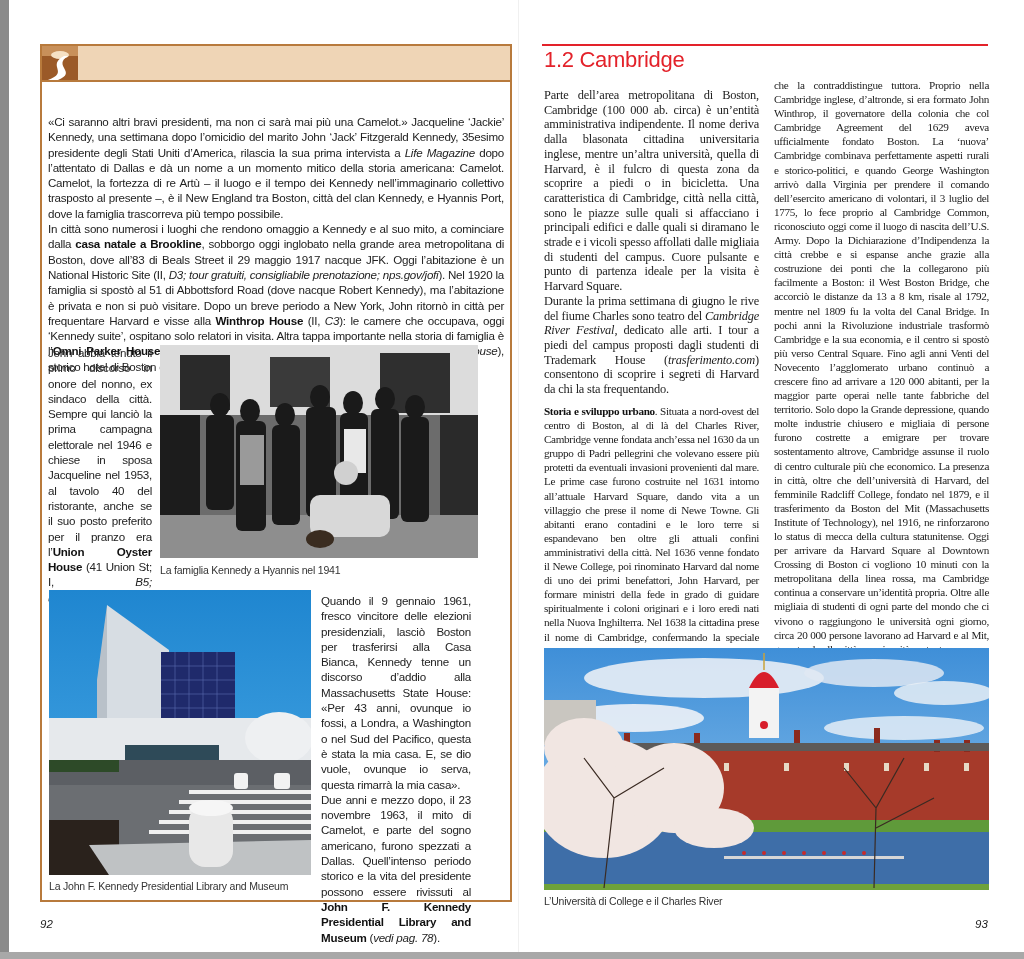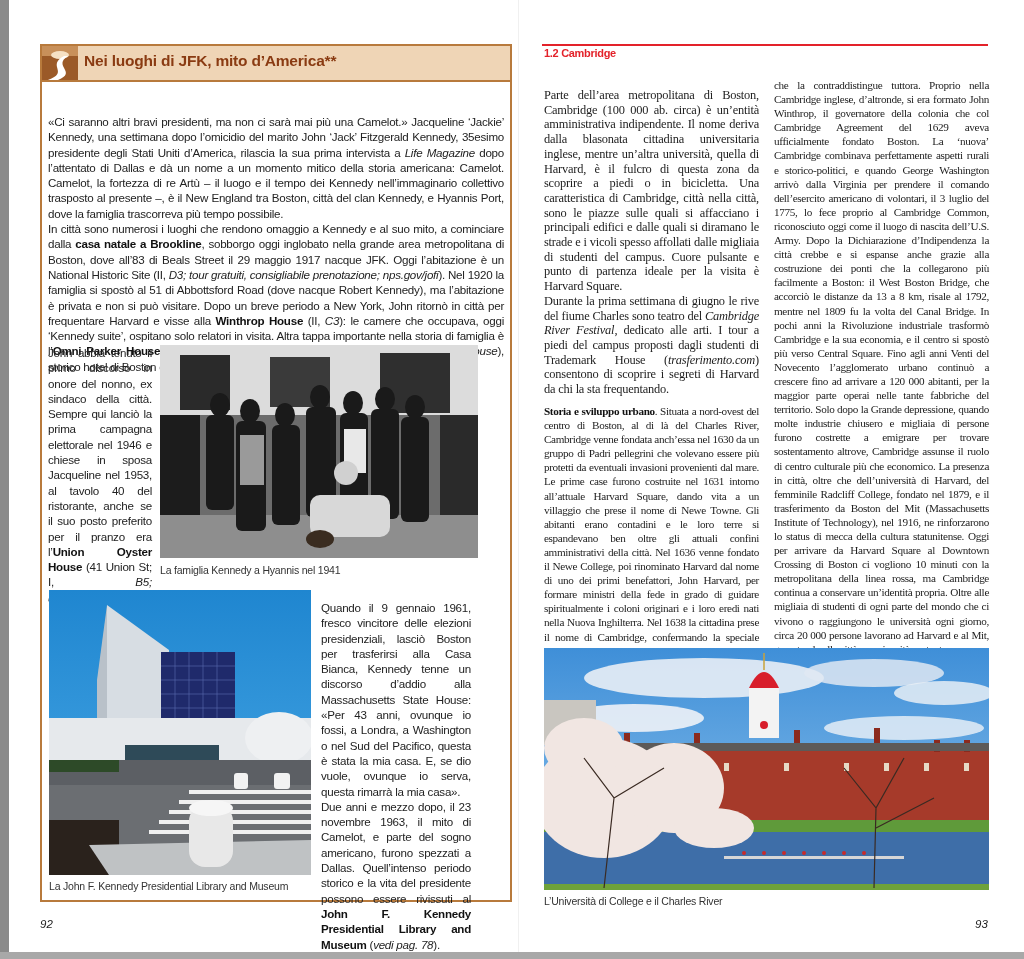--- a/index.html
+++ b/index.html
@@ -31,31 +31,31 @@
     font-size:11.6px; line-height:15.3px; text-align:justify; color:#222;
     font-stretch:condensed; letter-spacing:-0.25px;margin-top:28px;
   }
   .jfk-text p { margin:0; }
   .narrow-col {
     position:absolute; left:48px; top:345px; width:104px;
     font-size:11.6px; line-height:15.3px; text-align:justify; color:#222; letter-spacing:-0.25px;
   }
   .right-col {
     position:absolute; left:321px; top:593px; width:150px;
-    font-size:11.6px; line-height:15.3px; text-align:justify; color:#222; letter-spacing:-0.25px;margin-top:7px;
+    font-size:11.6px; line-height:15.3px; text-align:justify; color:#222; letter-spacing:-0.25px;
   }
   .right-col p { margin:0; }
   b { font-weight:bold; color:#111; }
 
   .photo { position:absolute; overflow:hidden; }
   .caption { position:absolute; font-size:10.5px; color:#333; white-space:nowrap; letter-spacing:-0.2px; }
 
   
   .sec-rule { position:absolute; left:542px; top:44px; width:446px; height:2px; background:#e3222a; }
-  .sec-title { position:absolute; left:544px; top:47px; font-size:11px; font-weight:bold; color:#e3222a; letter-spacing:-0.3px; }
+  .sec-title { position:absolute; left:544px; top:47px; font-size:22px; font-weight:normal; color:#e3222a; letter-spacing:-0.3px; }
   .serif-col {
     position:absolute; font-family:"Liberation Serif", serif; font-size:12.4px; line-height:14.7px;
     text-align:justify; color:#1d1d1d; letter-spacing:-0.2px;
   }
   .serif-col p { margin:0; }
   .serif-small { font-size:11.2px; line-height:14.1px; letter-spacing:-0.35px; }
 
   .page-num { position:absolute; font-size:11.5px; color:#222;font-style:italic; }
 </style>
 </head>
@@ -65,21 +65,20 @@
 <div class="spine"></div>
 
 <div class="box">
   <div class="box-header">
     <svg class="box-icon" viewBox="0 0 36 34">
       <rect x="0" y="0" width="36" height="34" fill="#9b5a28"></rect>
       <rect x="0" y="0" width="36" height="10" fill="#c8905a"></rect>
       <ellipse cx="18" cy="9" rx="9" ry="4" fill="#f6e1c4"></ellipse>
       <path d="M6 34 C 28 26, 4 20, 22 10 L 26 10 C 10 20, 36 26, 16 34 Z" fill="#ffffff"></path>
     </svg>
-    <span class="box-title">Nei luoghi di JFK, mito d’America**</span>
   </div>
 </div>
 
 <div class="jfk-text">
   <p><span>«Ci saranno altri bravi presidenti, ma non ci sarà mai più una Camelot.» Jacqueline ‘Jackie’ Kennedy, una settimana dopo l’omicidio del marito John ‘Jack’ Fitzgerald Kennedy, 35esimo presidente degli Stati Uniti d’America, rilascia la sua prima intervista a </span><i>Life Magazine</i><span> dopo l’attentato di Dallas e dà un nome a un momento mitico della storia americana: Camelot. Camelot, la fortezza di re Artù – il luogo e il tempo dei Kennedy nell’immaginario collettivo trasposto al presente –, è il New England tra Boston, città del clan Kennedy, e Hyannis Port, dove la famiglia trascorreva più tempo possibile.</span></p>
   <p><span>In città sono numerosi i luoghi che rendono omaggio a Kennedy e al suo mito, a cominciare dalla </span><b>casa natale a Brookline</b><span>, sobborgo oggi inglobato nella grande area metropolitana di Boston, dove all’83 di Beals Street il 29 maggio 1917 nacque JFK. Oggi l’abitazione è un National Historic Site (II, </span><i>D3; tour gratuiti, consigliabile prenotazione; nps.gov/jofi</i><span>). Nel 1920 la famiglia si spostò al 51 di Abbottsford Road (dove nacque Robert Kennedy), ma l’abitazione è privata e non si può visitare. Dopo un breve periodo a New York, John ritornò in città per frequentare Harvard e visse alla </span><b>Winthrop House</b><span> (II, </span><i>C3</i><span>): le camere che occupava, oggi ‘Kennedy suite’, ospitano solo relatori in visita. Altra tappa importante nella storia di famiglia è l’</span><b>Omni Parker House</b><span> (60 School St; I, </span><i>C4; omnihotels.com/hotels/ boston-parker-house</i><span>), storico hotel di Boston dove leggenda vuole che a sei anni il piccolo</span></p>
 </div>
 
 <div class="narrow-col">
   <span>John abbia tenuto il primo discorso in onore del nonno, ex sindaco della città. Sempre qui lanciò la prima campagna elettorale nel 1946 e chiese in sposa Jacqueline nel 1953, al tavolo 40 del ristorante, anche se il suo posto preferito per il pranzo era l’</span><b>Union Oyster House</b><span> (41 Union St; I, </span><i>B5; unionoysterhouse.com</i><span>).</span>

